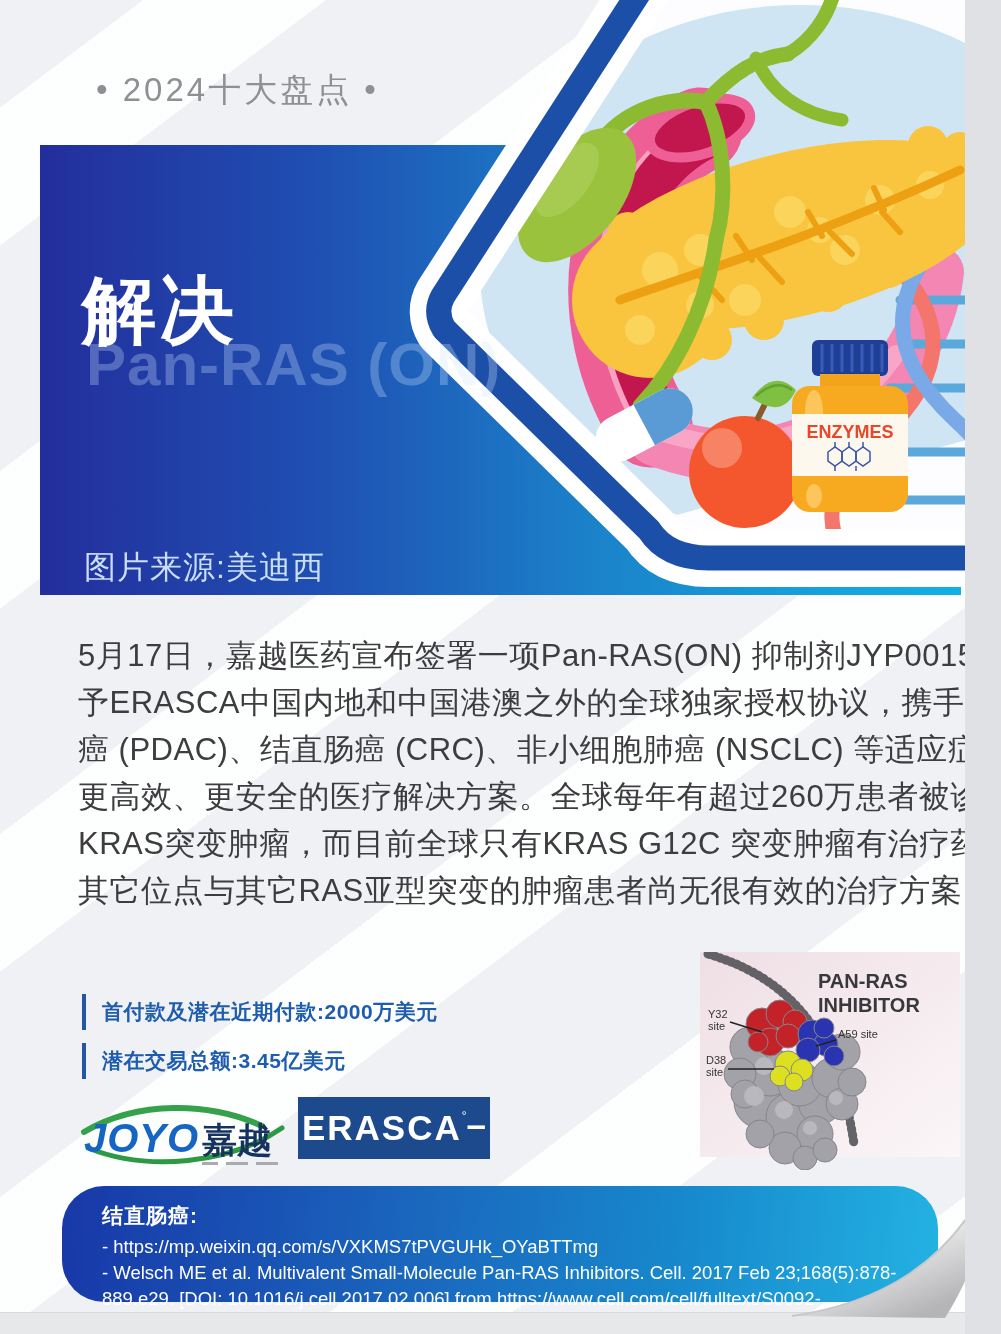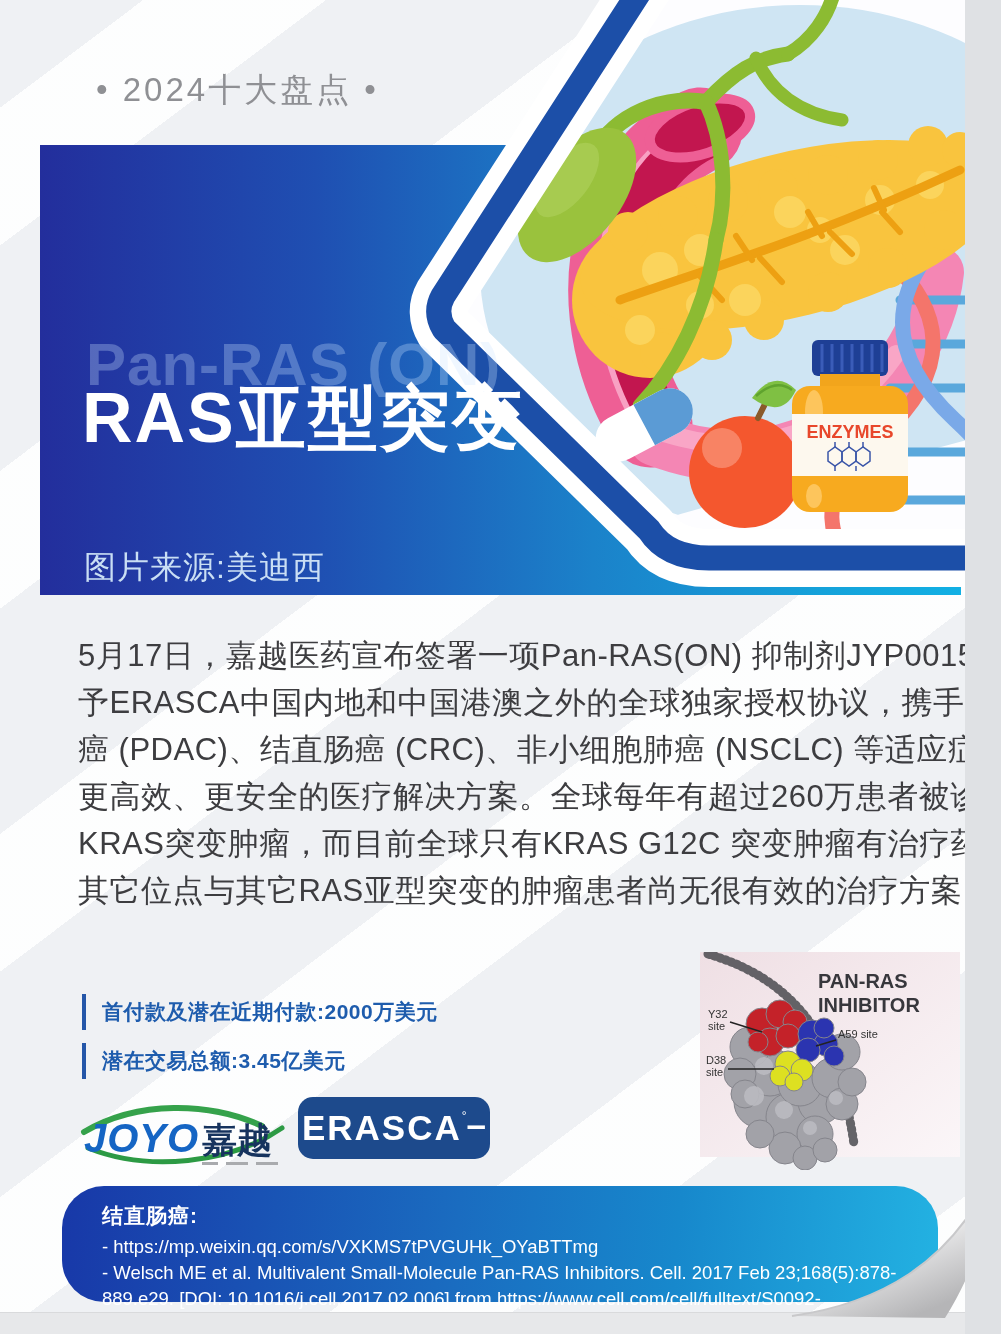--- a/index.html
+++ b/index.html
@@ -27,21 +27,21 @@
   .body-text{left:78px;top:632px;width:880px;z-index:2;}
   .body-line{font-size:31px;line-height:47px;color:#3d3d40;font-weight:500;letter-spacing:.5px;white-space:nowrap;}
   
   .highlights{left:82px;top:994px;z-index:2;}
   .hl-row{display:flex;align-items:center;margin-bottom:13px;}
   .hl-bar{width:4px;height:36px;background:#2456a8;margin-right:16px;}
   .hl-text{font-size:21px;font-weight:bold;color:#1e5cad;letter-spacing:.5px;white-space:nowrap;}
   
   .joyo{left:78px;top:1096px;z-index:2;}
   .erasca{
-    left:298px;top:1097px;width:192px;height:62px;background:#1d4a8c;border-radius:15px;
+    left:298px;top:1097px;width:192px;height:62px;background:#1d4a8c;border-radius:0;
     display:flex;align-items:center;justify-content:center;z-index:2;
   }
   .erasca-label{color:#ffffff;font-size:35px;font-weight:bold;letter-spacing:2px;}
   .erasca-reg{color:#ffffff;font-size:12px;vertical-align:top;position:relative;top:-12px;}
   .erasca-dash{color:#ffffff;font-size:35px;font-weight:bold;position:relative;top:-3px;}
   
   .figure{left:700px;top:952px;z-index:2;}
   
   .footer{
     left:62px;top:1186px;width:876px;height:116px;border-radius:42px;
@@ -205,21 +205,21 @@
         </g>
         <ellipse cx="814" cy="496" rx="8" ry="12" fill="#fdc55c"></ellipse>
       </g>
     </g>
 
     <path d="M 660,-40 L 443,296 Q 434,312 444,329 L 649,530 Q 667,558 709,558 L 1040,558" fill="none" stroke="#ffffff" stroke-width="58" stroke-linejoin="round"></path>
     <path d="M 660,-40 L 443,296 Q 434,312 444,329 L 649,530 Q 667,558 709,558 L 1040,558" fill="none" stroke="#1c4fa8" stroke-width="25" stroke-linejoin="round"></path>
   </svg>
 
   <div class="abs title-ghost">Pan-RAS (ON)</div>
-  <div class="abs title2">RAS亚型突变</div>
+  <div class="abs title1">解决</div>
   <div class="abs credit">图片来源:美迪西</div>
 
   <div class="abs body-text">
     <div class="body-line">5月17日，嘉越医药宣布签署一项Pan-RAS(ON) 抑制剂JYP0015项目授</div>
     <div class="body-line">予ERASCA中国内地和中国港澳之外的全球独家授权协议，携手为胰腺</div>
     <div class="body-line">癌 (PDAC)、结直肠癌 (CRC)、非小细胞肺癌 (NSCLC) 等适应症患者带来</div>
     <div class="body-line">更高效、更安全的医疗解决方案。全球每年有超过260万患者被诊断为</div>
     <div class="body-line">KRAS突变肿瘤，而目前全球只有KRAS G12C 突变肿瘤有治疗药物上市，</div>
     <div class="body-line">其它位点与其它RAS亚型突变的肿瘤患者尚无很有效的治疗方案，这些</div>
   </div>

